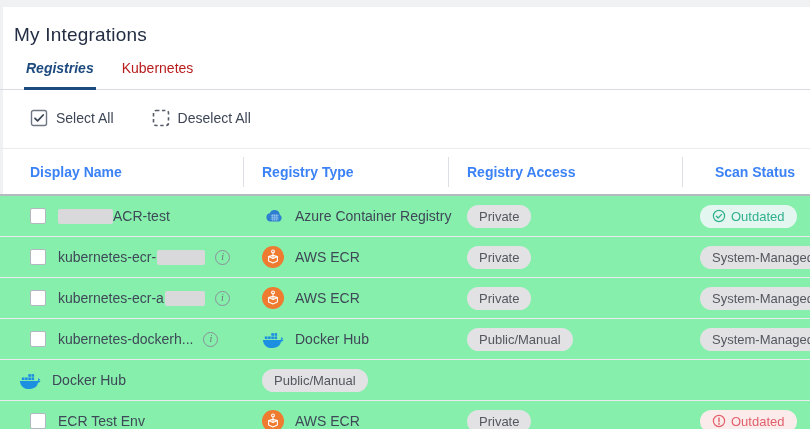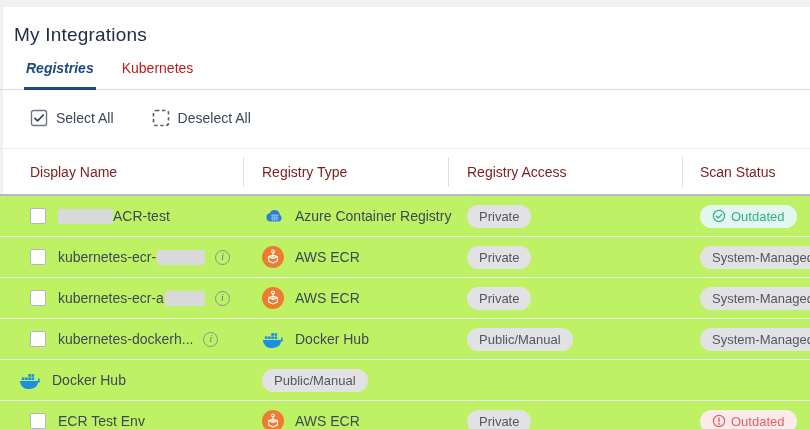--- a/index.html
+++ b/index.html
@@ -32,30 +32,30 @@
   
   .toolbar{margin:18px 0 0 30px;display:flex;align-items:center;gap:38px;height:19px;}
   .tool{display:flex;align-items:center;gap:8px;font-size:14px;color:#3d4656;cursor:pointer;}
   .tool svg{display:block;}
 
   
   .table{margin-top:21px;border-top:1px solid #ececee;}
   .thead,.trow{display:grid;grid-template-columns:243px 205px 234px 128px;align-items:center;}
   .thead{height:45px;border-bottom:2px solid #b5b9c0;}
   .th{
-    font-size:14px;font-weight:400;color:#7f1d1d;padding-left:19px;position:relative;
+    font-size:14px;font-weight:700;color:#3b82f6;padding-left:19px;position:relative;
     white-space:nowrap;
   }
   .th:first-child{padding-left:30px;}
-  .th:nth-child(4){padding-left:18px;}
+  .th:nth-child(4){padding-left:18px;text-align:center;}
   .th + .th::before{
     content:'';position:absolute;left:0;top:50%;transform:translateY(-50%);
     width:1px;height:30px;background:#dcdfe3;
   }
-  .trow{height:40px;border-bottom:1px solid #e9ebee;background:#bef264;}
+  .trow{height:40px;border-bottom:1px solid #e9ebee;background:#86efac;}
   .cell{display:flex;align-items:center;min-width:0;}
   .c1{padding-left:30px;}
   .c2,.c3{padding-left:19px;}
   .c4{padding-left:18px;}
 
   .cb{
     width:16px;height:16px;border:1px solid #b3b7bf;border-radius:2px;background:#fff;
     margin-right:12px;flex:0 0 auto;cursor:pointer;box-sizing:border-box;
   }
   .nm{font-size:14px;color:#3e4857;white-space:nowrap;}

